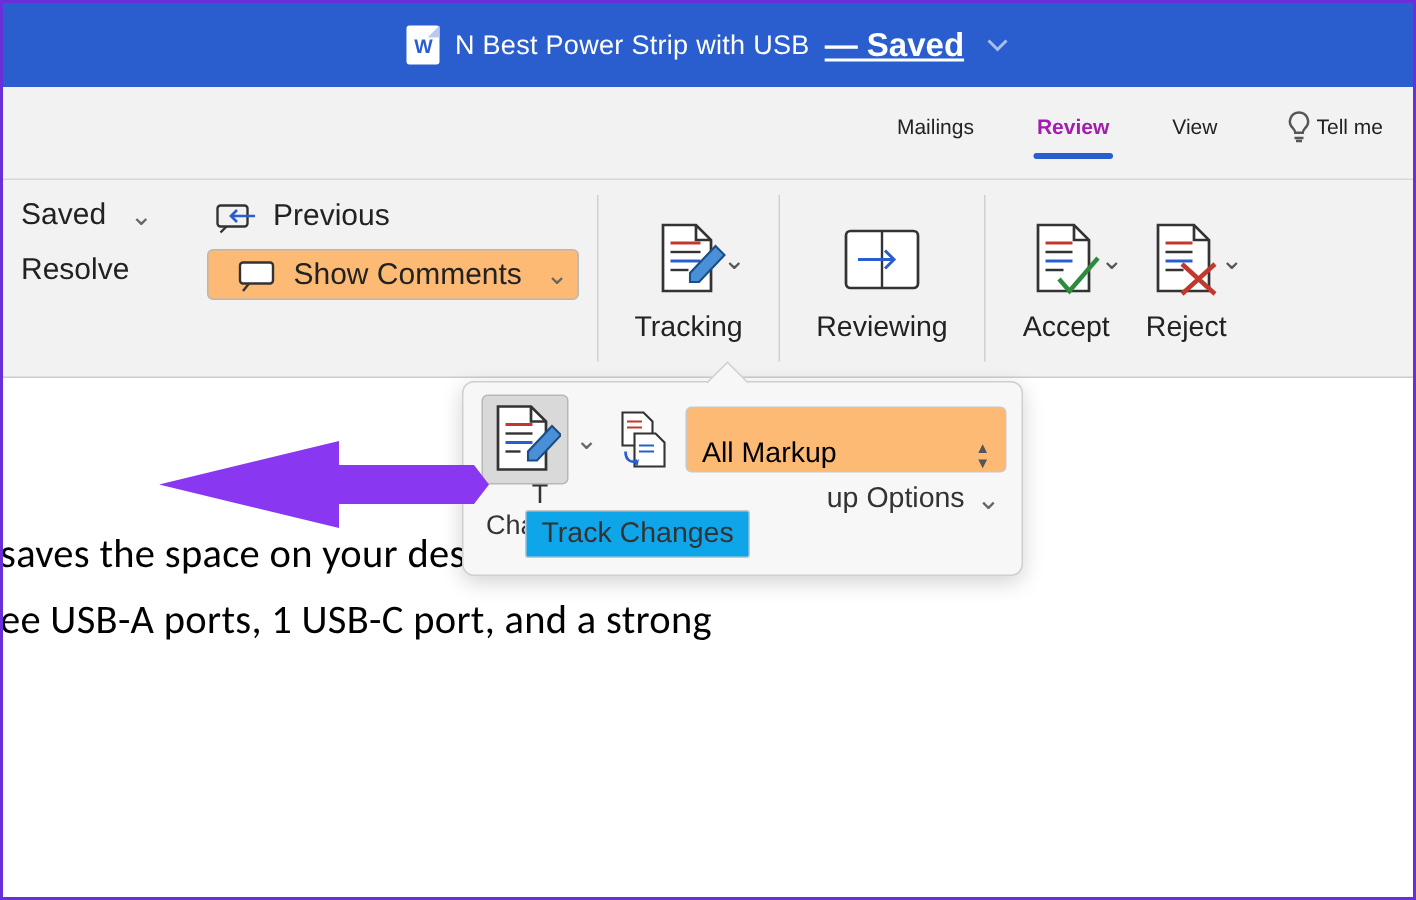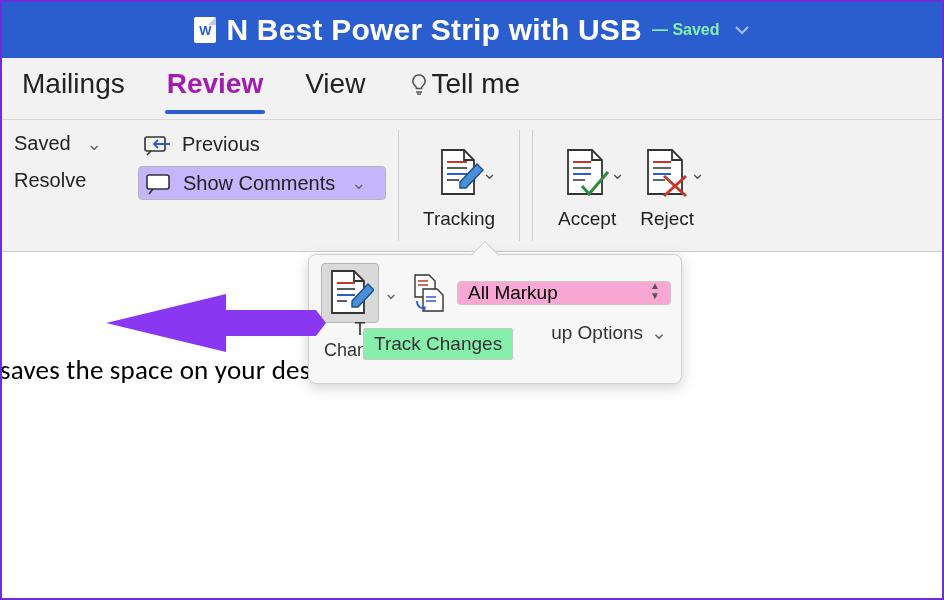--- a/index.html
+++ b/index.html
@@ -34,35 +34,36 @@
     position: relative;
   }
   .word-badge::before{
     content:"";
     position:absolute;
     top:0; right:0;
     border-style:solid;
     border-width:0 0 8px 8px;
     border-color: transparent transparent #b9c9ef transparent;
   }
-  .title-text { font-size: 30px; font-weight: 700; letter-spacing: .2px; }
-  .title-status { font-size: 16px; font-weight: 600; color: #86efac; }
+  .title-text { font-size: 18px; font-weight: 400; letter-spacing: .2px; }
+  .title-status { font-size: 22px; font-weight: 600; color: #ffffff; text-decoration: underline; }
   .title-chevron { margin-left:4px; color:#a9c0ee; }
 
   
   .tabs {
     background: #f2f2f2;
     border-bottom: 1px solid #d8d8d8;
     display: flex;
     align-items: center;
     padding: 0 18px;
     gap: 38px;
     height: 62px;
-    font-size: 28px;
+    font-size: 14px;
     color: #222;
+    justify-content: flex-end;
   }
   .tab { position: relative; cursor: pointer; padding: 10px 2px 20px 2px;}
   .tab.active { font-weight: 700; color:#a21caf;}
   .tab.active::after{
     content:"";
     position:absolute;
     left:0; right:0;
     bottom:6px;
     height:4px;
     background:#2a5ecf;
@@ -93,22 +94,23 @@
   .ribbon-item{
     display:flex;
     align-items:center;
     gap:10px;
     padding:4px 6px;
     border-radius:4px;
     font-size:20px;
     white-space:nowrap;
   }
   .ribbon-item.pressed{
-    background:#c4b5fd;
+    background:#fdba74;
     border:1px solid #b7b7b7;
+    justify-content:flex-end;
   }
   .mini-chevron{ font-size:18px; color:#666; margin-left:6px;}
 
   .sep {
     width:1px;
     background:#d0d0d0;
     margin: 10px 6px;
   }
 
   .big-group{
@@ -174,54 +176,53 @@
     border:1px solid transparent;
     border-radius:4px;
     padding:4px;
   }
   .flyout .btn.active{
     background:#d9d9d9;
     border:1px solid #b7b7b7;
   }
   .flyout .select{
     flex:1;
-    background:#f9a8d4;
+    background:#fdba74;
     border:1px solid #c8c8c8;
     border-radius:4px;
-    height:24px;
-    display:flex; align-items:flex-start;
+    height:44px;
+    display:flex; align-items:flex-end;
     padding:0 10px;
     font-size:19px;
     justify-content:space-between;
   }
   .stepper{ display:flex; flex-direction:column; gap:2px; color:#555; font-size:10px; line-height:8px;}
   .flyout-label{
     font-size:18px;
     text-align:center;
     color:#333;
     margin-top:-2px;
   }
   .options-row{
     display:flex; align-items:center; justify-content:flex-end;
     gap:8px; font-size:19px; color:#333;
     padding-right:4px;
   }
 
   
   .tooltip{
     position:absolute;
-    left:348px; top:326px;
-    background:#86efac;
+    left:348px; top:338px;
+    background:#0ea5e9;
     border:1px solid #c8c8c8;
     padding:4px 10px;
     font-size:19px;
     color:#333;
     border-radius:2px;
     z-index:20;
-    margin-left:13px;
   }
 
   
   .arrow{
     position:absolute;
     left:104px; top:282px;
     width:220px; height:78px;
     z-index:15;
   }
 
@@ -298,20 +299,30 @@
         <path d="M15 34h12" stroke="#333" stroke-width="1.6"></path>
         <path d="M45 18L28 36v6h6l17-18z" fill="#4a90d9" stroke="#1b4d85" stroke-width="1.4"></path>
       </svg>
       <span class="caret">⌄</span>
     </div>
     <span>Tracking</span>
   </div>
 
   <div class="sep"></div>
 
+  <div class="big-group">
+    <div class="icon-slot">
+      <svg width="56" height="50" viewBox="0 0 56 50">
+        <rect x="4" y="6" width="48" height="38" rx="3" fill="#fff" stroke="#333" stroke-width="1.8"></rect>
+        <path d="M28 6v38" stroke="#333" stroke-width="1.6"></path>
+        <path d="M12 25h24M30 19l6 6-6 6" fill="none" stroke="#2a5ecf" stroke-width="2"></path>
+      </svg>
+    </div>
+    <span>Reviewing</span>
+  </div>
 
   <div class="sep"></div>
 
   <div class="big-group">
     <div class="icon-slot">
       <svg width="50" height="54" viewBox="0 0 50 54">
         <path d="M6 4h24l10 10v34H6z" fill="#fff" stroke="#333" stroke-width="1.8"></path>
         <path d="M30 4v10h10" fill="none" stroke="#333" stroke-width="1.8"></path>
         <path d="M11 16h18" stroke="#c0392b" stroke-width="2"></path>
         <path d="M11 22h18M11 34h12" stroke="#333" stroke-width="1.6"></path>
@@ -334,20 +345,21 @@
         <path d="M22 30l22 20M44 30L22 50" stroke="#c0392b" stroke-width="3"></path>
       </svg>
       <span class="caret">⌄</span>
     </div>
     <span>Reject</span>
   </div>
 </div>
 
 <div class="doc">
   <div class="line">saves the space on your desk but also offers</div>
+  <div class="line">ee USB-A ports, 1 USB-C port, and a strong</div>
 </div>
 
 <div class="flyout">
   <div class="nose"></div>
   <div class="flyout-row">
     <div style="display:flex;flex-direction:column;align-items:center;width:82px;">
       <div style="display:flex;align-items:center;">
         <div class="btn active">
           <svg width="48" height="50" viewBox="0 0 48 50">
             <path d="M6 3h22l10 10v32H6z" fill="#fff" stroke="#333" stroke-width="1.8"></path>

